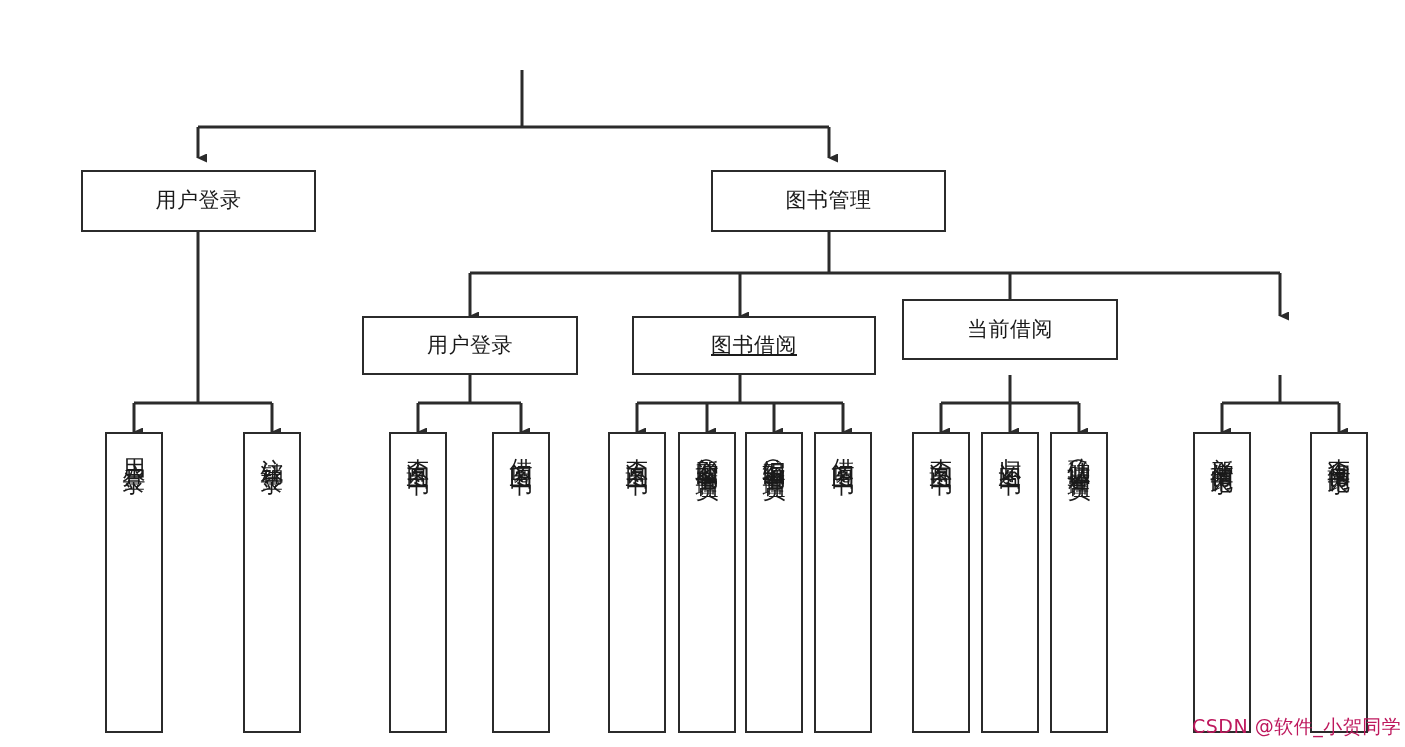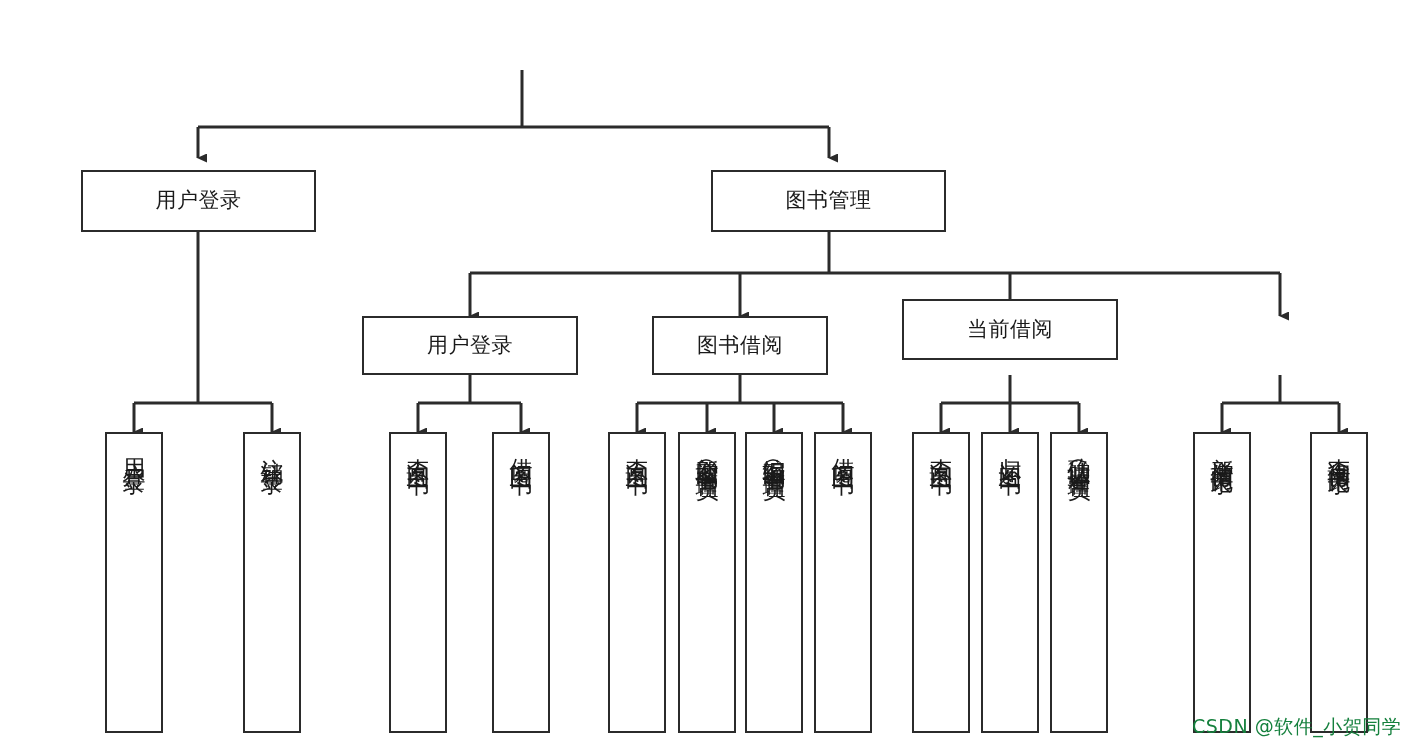--- a/index.html
+++ b/index.html
@@ -63,21 +63,21 @@
     line-height: 1.0;
     letter-spacing: 5px;
     white-space: nowrap;
   }
   .node.vert.tall-text .node-label {
     letter-spacing: 3px;
   }
   .watermark {
     position: absolute;
     font-size: 19px;
-    color: #15803d;
+    color: #be185d;
     white-space: nowrap;
     letter-spacing: 0.5px;
   }
 </style>
 </head>
 <body>
 
 <div id="diagram-root">
 
   <svg id="edge-layer" width="1405" height="747" viewBox="0 0 1405 747">
@@ -136,21 +136,21 @@
   </div>
 
   <div class="node horiz" style="left:711px; top:170px; width:235px; height:62px;text-align:center;">
     <span class="node-label">图书管理</span>
   </div>
 
   <div class="node horiz" style="left:362px; top:316px; width:216px; height:59px;">
     <span class="node-label">用户登录</span>
   </div>
 
-  <div class="node horiz" style="left:652px; top:316px; width:176px; height:59px;">
+  <div class="node horiz" style="left:632px; top:316px; width:244px; height:59px;text-decoration:underline;">
     <span class="node-label">图书借阅</span>
   </div>
 
   <div class="node horiz" style="left:902px; top:299px; width:216px; height:61px;">
     <span class="node-label">当前借阅</span>
   </div>
 
 
   <div class="node vert" style="left:105px; top:432px; width:58px; height:301px;">
     <span class="node-label">用户登录</span>

